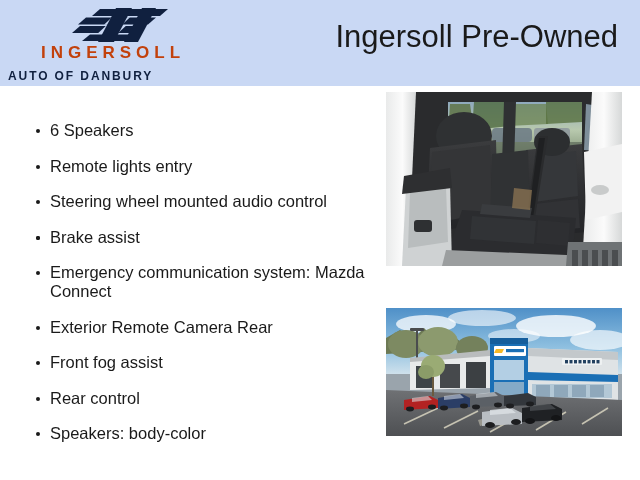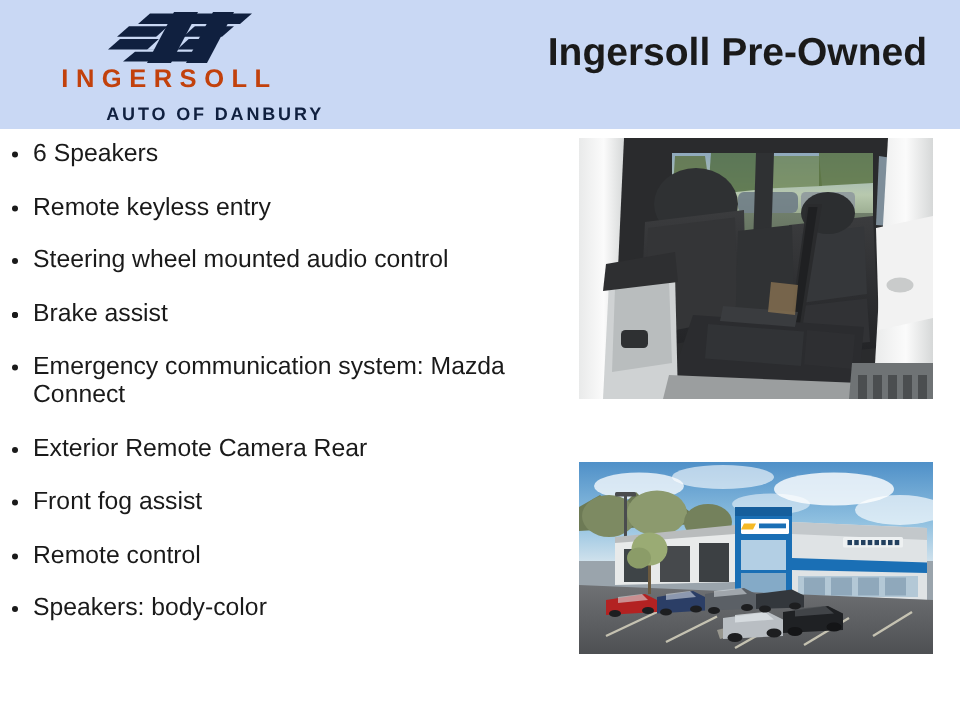--- a/index.html
+++ b/index.html
@@ -53,47 +53,47 @@
     color: #c2410c;
     line-height: 1;
     font-family: "Liberation Sans", sans-serif;
   }
 
   #logo-subwordmark {
     position: absolute;
     left: 0;
     top: 66px;
     width: 208px;
-    text-align: right;
+    text-align: left;
     font-size: 12px;
     letter-spacing: 1.9px;
     font-weight: 700;
     color: #10203f;
     line-height: 1;
   }
 
   #header-title {
     position: absolute;
     right: 22px;
     top: 19px;
-    font-size: 26px;
+    font-size: 31px;
     color: #1a1a1a;
-    font-weight: 700;
+    font-weight: 400;
     letter-spacing: 0px;
     white-space: nowrap;
   }
 
   
   #feature-list {
     position: absolute;
     left: 0;
     top: 86px;
     width: 378px;
-    margin: 0;
-    padding: 0;
+    margin: 16px;
+    padding: 12px;
     list-style: none;
   }
 
   .feature-item {
     position: relative;
     padding-left: 22px;
     margin: 0 0 16.5px 0;
     font-size: 16.5px;
     line-height: 19px;
     color: #1a1a1a;
@@ -172,21 +172,21 @@
   <div id="header-title">Ingersoll Pre-Owned</div>
 </div>
 
 <ul id="feature-list">
   <li class="feature-item">
     <span class="feature-bullet"></span>
     <span>6 Speakers</span>
   </li>
   <li class="feature-item">
     <span class="feature-bullet"></span>
-    <span>Remote keyless entry</span>
+    <span>Remote lights entry</span>
   </li>
   <li class="feature-item">
     <span class="feature-bullet"></span>
     <span>Steering wheel mounted audio control</span>
   </li>
   <li class="feature-item">
     <span class="feature-bullet"></span>
   </li>
   <li class="feature-item">
     <span class="feature-bullet"></span>
@@ -199,21 +199,21 @@
   <li class="feature-item">
     <span class="feature-bullet"></span>
     <span>Exterior Remote Camera Rear</span>
   </li>
   <li class="feature-item">
     <span class="feature-bullet"></span>
     <span>Front fog assist</span>
   </li>
   <li class="feature-item">
     <span class="feature-bullet"></span>
-    <span>Remote control</span>
+    <span>Rear control</span>
   </li>
   <li class="feature-item">
     <span class="feature-bullet"></span>
     <span>Speakers: body-color</span>
   </li>
 </ul>
 
 <div class="photo" id="photo-interior">
   <svg viewBox="0 0 236 174" xmlns="http://www.w3.org/2000/svg">
     <defs>

